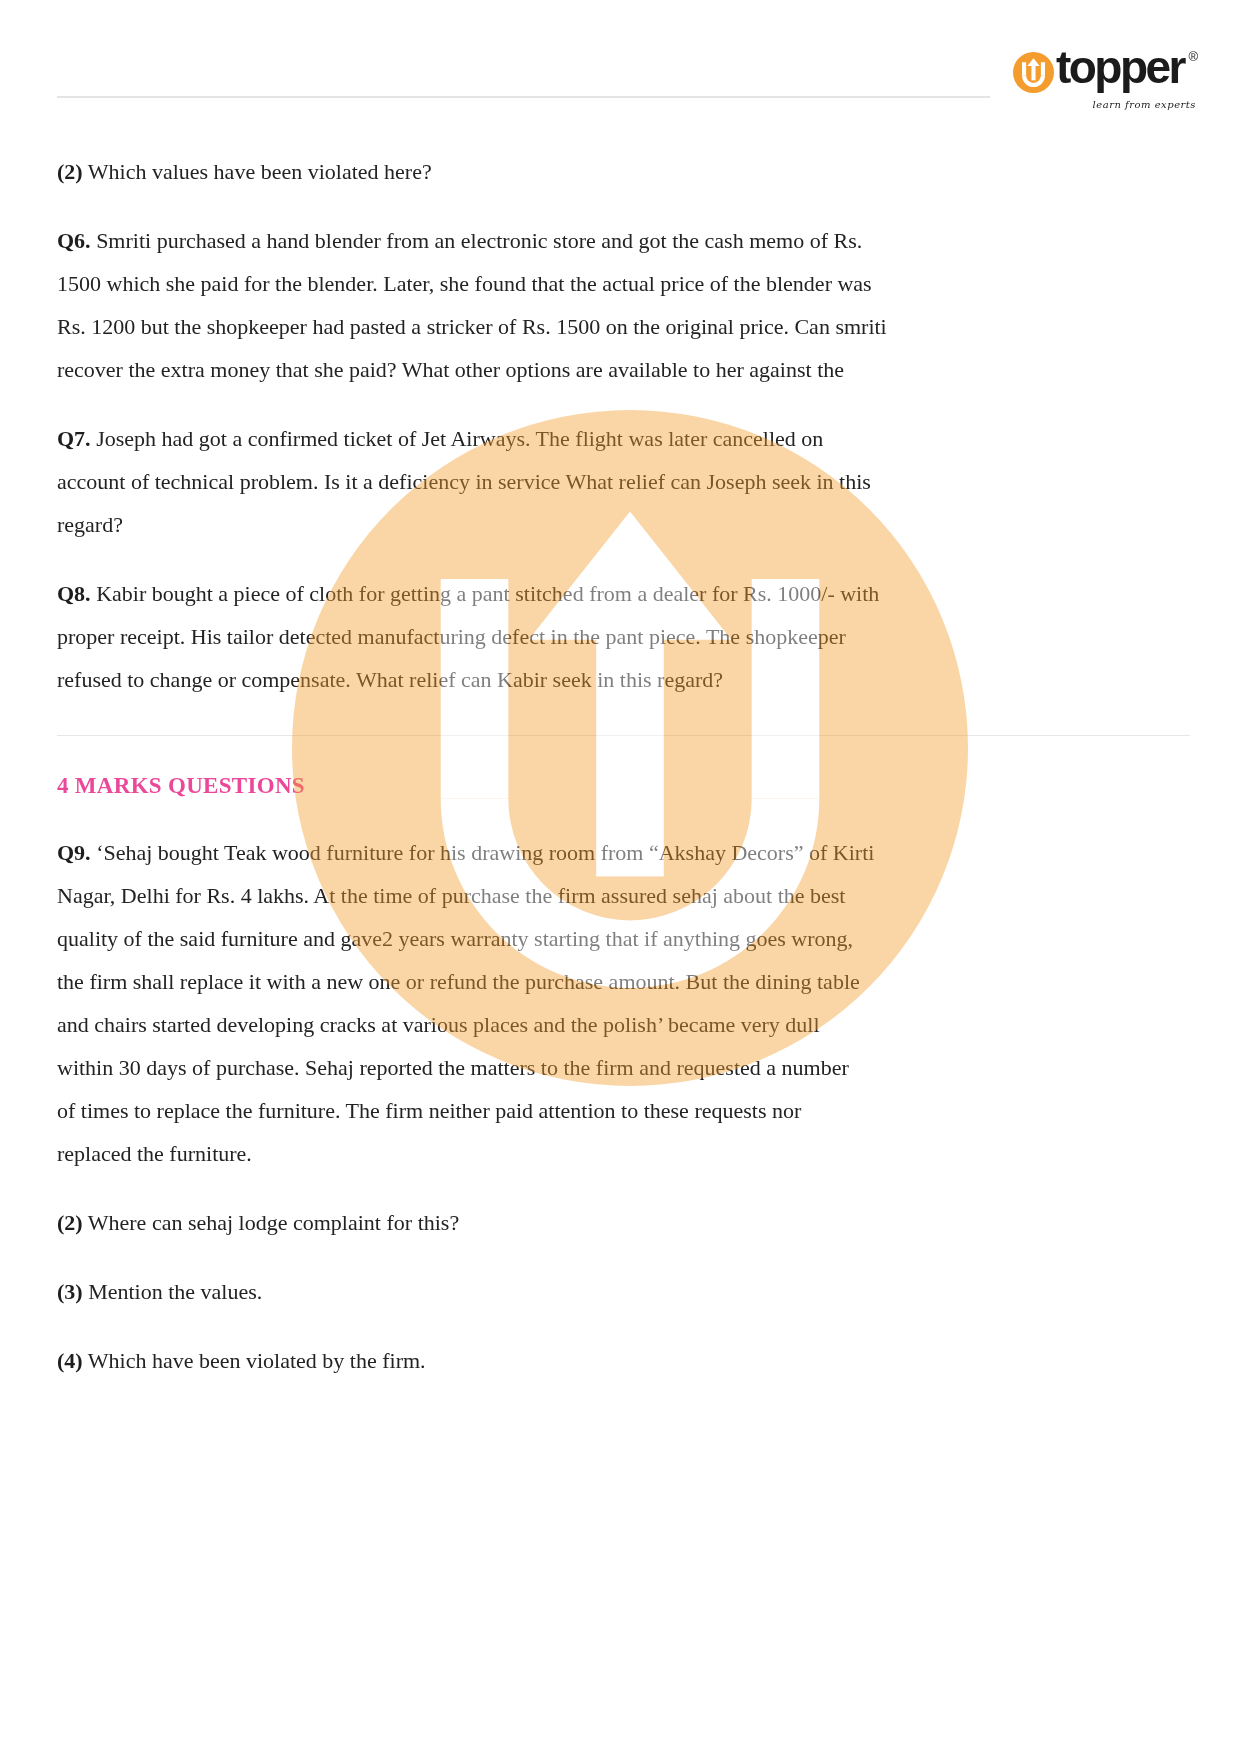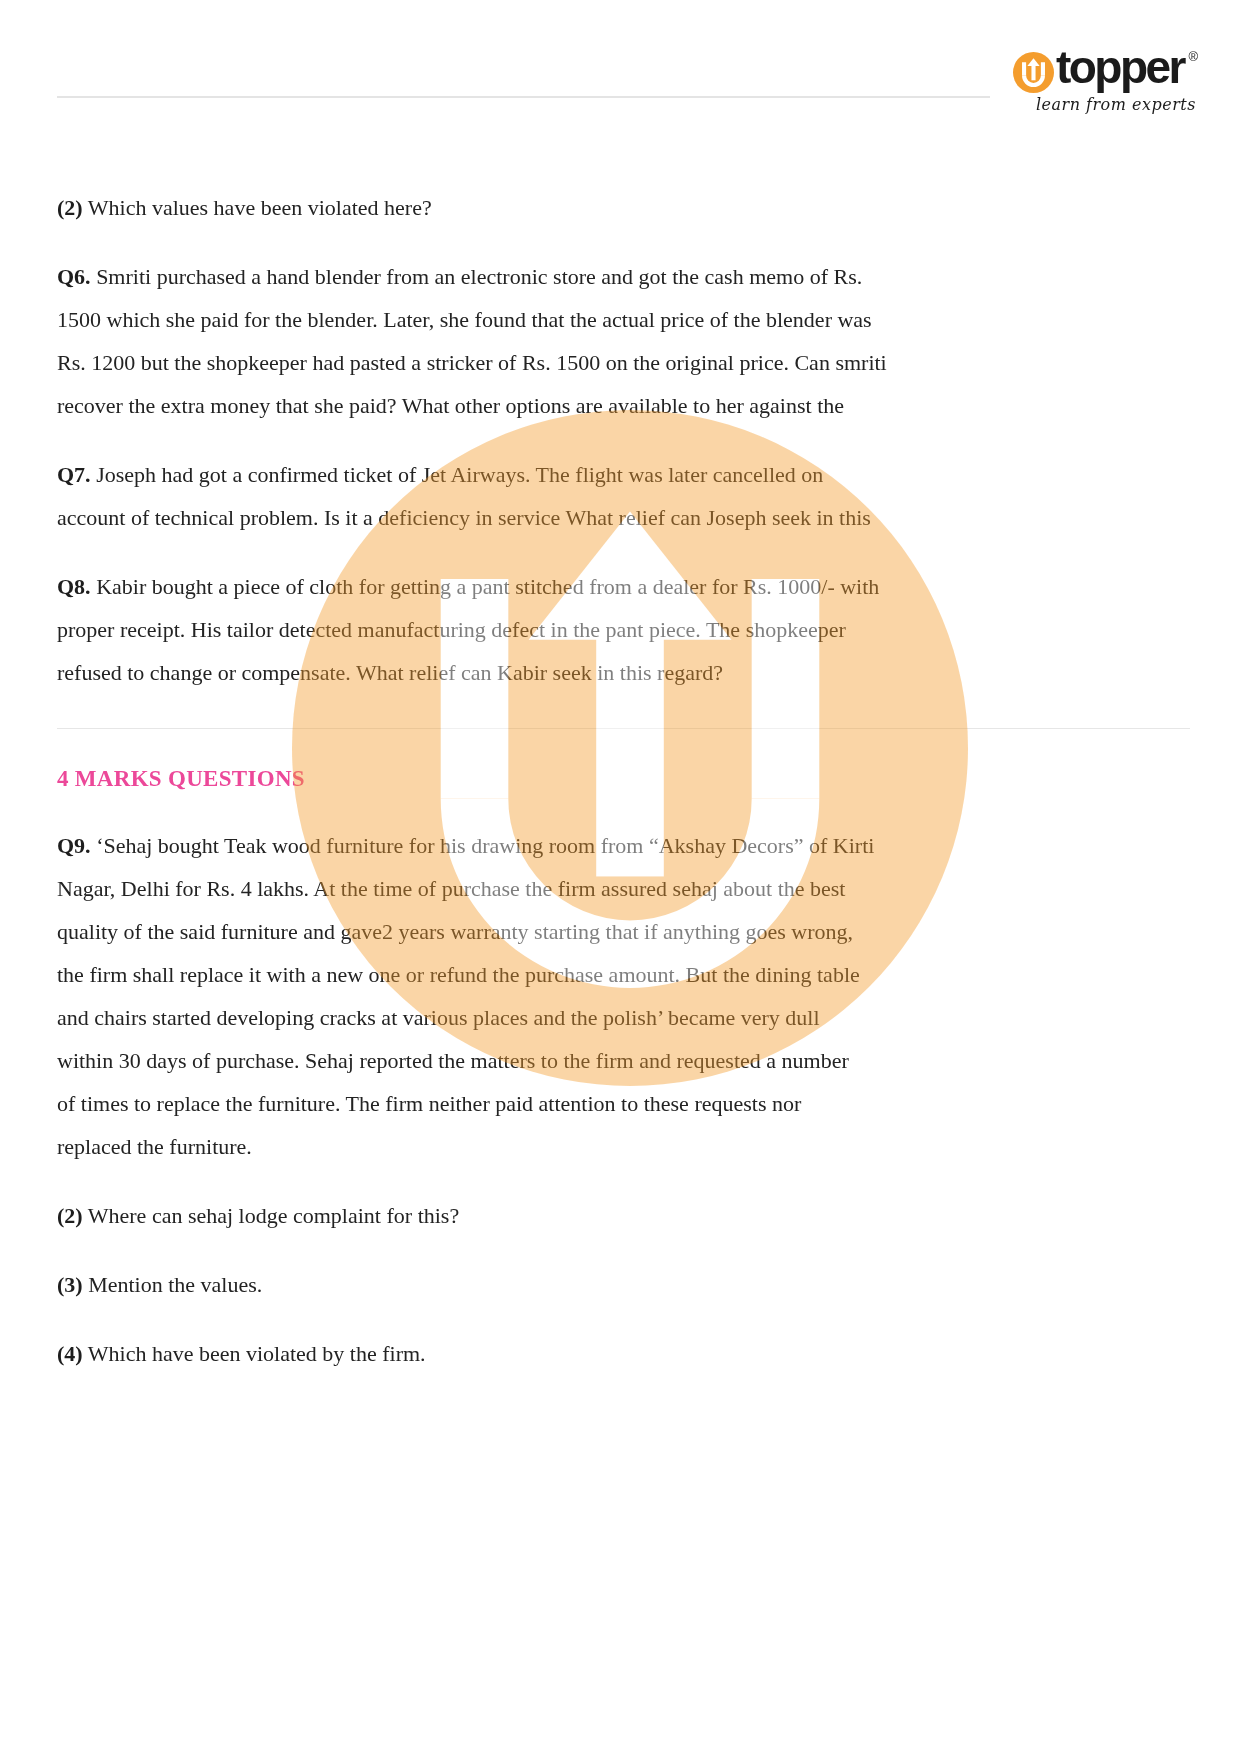--- a/index.html
+++ b/index.html
@@ -20,25 +20,25 @@
     font-family:"Liberation Sans","DejaVu Sans",sans-serif;
     font-weight:700;font-size:46px;line-height:40px;letter-spacing:-2.5px;color:#1b1b1b;
   }
   .reg{
     position:absolute;top:-12px;right:-4px;
     font-family:"Liberation Sans",sans-serif;font-size:13px;font-weight:400;color:#1b1b1b;letter-spacing:0;
   }
   .tagline{
     position:absolute;right:-2px;bottom:-14px;
     font-family:"DejaVu Serif","Liberation Serif",serif;
-    font-style:italic;font-size:16px;line-height:12px;color:#1c1c1c;letter-spacing:0.5px;white-space:nowrap;
+    font-style:italic;font-size:10px;line-height:12px;color:#1c1c1c;letter-spacing:0.5px;white-space:nowrap;
   }
 
   
-  .content{position:relative;padding:53px 50px 0 57px;z-index:1;margin-top:36px;}
+  .content{position:relative;padding:53px 50px 0 57px;z-index:1;}
   .para{margin:0 0 26px 0;}
   .line{display:block;white-space:nowrap;}
   .qnum{font-weight:700;color:#1e1e1e;}
   .section-heading{
     margin:28px 0 24px 0;text-align:left;
     font-size:23px;line-height:43px;font-weight:700;color:#ec4899;letter-spacing:0.3px;
   }
   .divider{margin:34px 0 0 0;border:none;border-top:1px solid #e6e6e6;height:0;}
 
   
@@ -85,20 +85,21 @@
       </p>
       <p class="para">
         <span class="line"><b class="qnum">Q6.</b> <span>Smriti purchased a hand blender from an electronic store and got the cash memo of Rs.</span></span>
         <span class="line"><span>1500 which she paid for the blender. Later, she found that the actual price of the blender was</span></span>
         <span class="line"><span>Rs. 1200 but the shopkeeper had pasted a stricker of Rs. 1500 on the original price. Can smriti</span></span>
         <span class="line"><span>recover the extra money that she paid? What other options are available to her against the</span></span>
       </p>
       <p class="para">
         <span class="line"><b class="qnum">Q7.</b> <span>Joseph had got a confirmed ticket of Jet Airways. The flight was later cancelled on</span></span>
         <span class="line"><span>account of technical problem. Is it a deficiency in service What relief can Joseph seek in this</span></span>
+        <span class="line"><span>regard?</span></span>
       </p>
       <p class="para">
         <span class="line"><b class="qnum">Q8.</b> <span>Kabir bought a piece of cloth for getting a pant stitched from a dealer for Rs. 1000/- with</span></span>
         <span class="line"><span>proper receipt. His tailor detected manufacturing defect in the pant piece. The shopkeeper</span></span>
         <span class="line"><span>refused to change or compensate. What relief can Kabir seek in this regard?</span></span>
       </p>
       <hr class="divider">
       <h2 class="section-heading">4 MARKS QUESTIONS</h2>
       <p class="para">
         <span class="line"><b class="qnum">Q9.</b> <span>‘Sehaj bought Teak wood furniture for his drawing room from “Akshay Decors” of Kirti</span></span>

